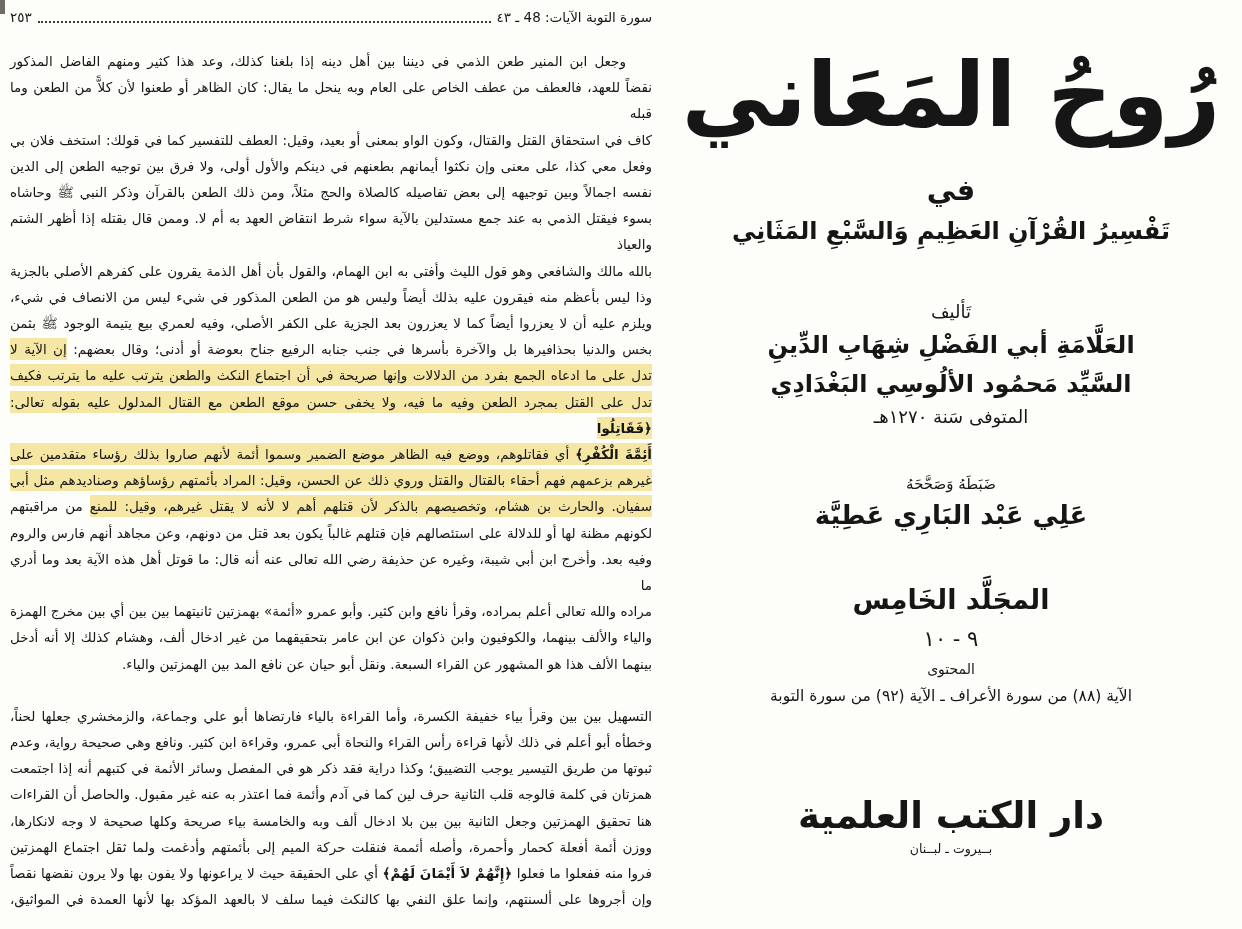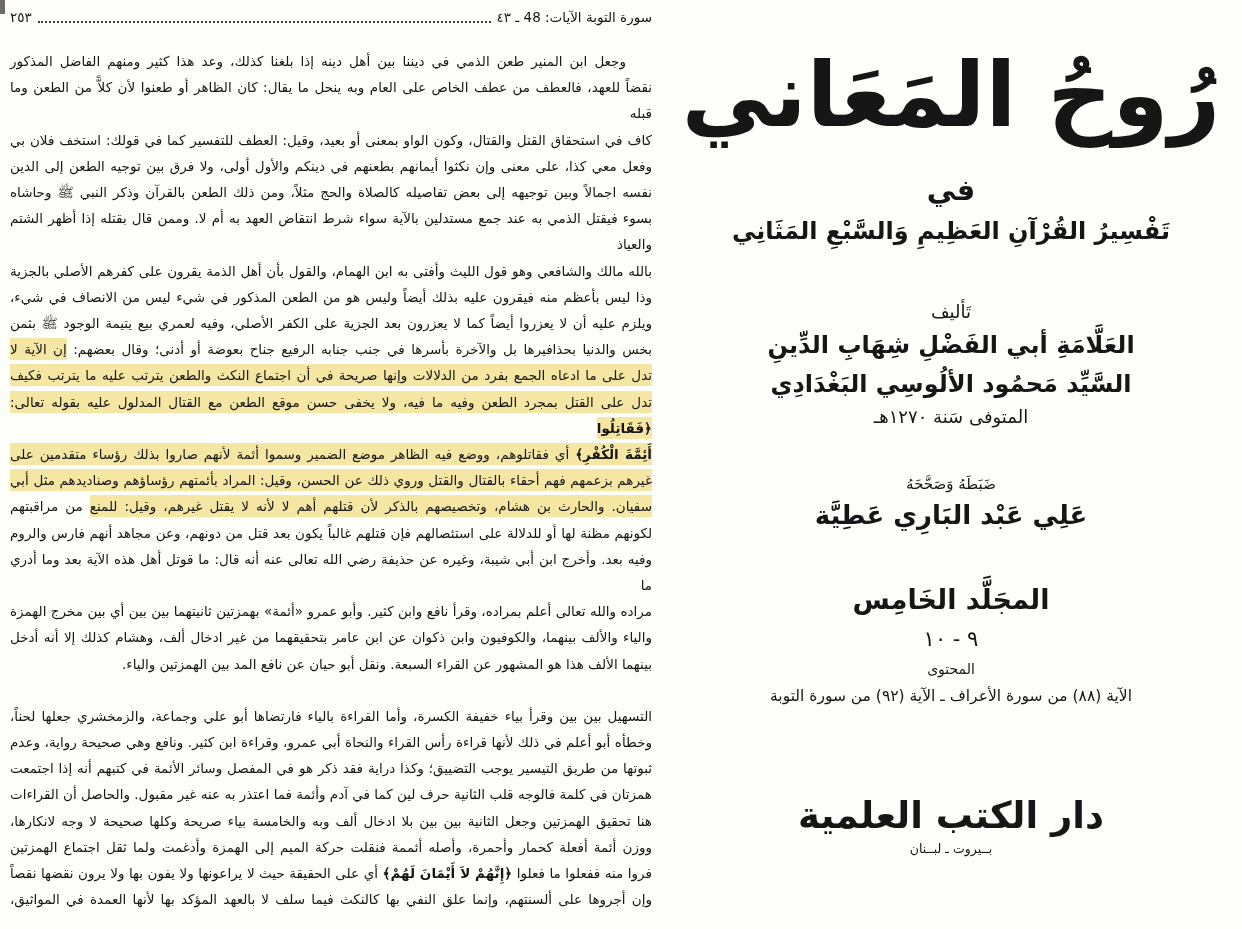--- a/index.html
+++ b/index.html
@@ -82,21 +82,21 @@
           <div class="line"><span class="seg">مراده والله تعالى أعلم بمراده، وقرأ نافع وابن كثير. وأبو عمرو «أئمة» بهمزتين ثانيتهما بين بين أي بين مخرج الهمزة</span></div>
           <div class="line"><span class="seg">والياء والألف بينهما، والكوفيون وابن ذكوان عن ابن عامر بتحقيقهما من غير ادخال ألف، وهشام كذلك إلا أنه أدخل</span></div>
           <div class="line last"><span class="seg">بينهما الألف هذا هو المشهور عن القراء السبعة. ونقل أبو حيان عن نافع المد بين الهمزتين والياء.</span></div>
         </div>
         <div class="para">
           <div class="line"><span class="seg">التسهيل بين بين وقرأ بياء خفيفة الكسرة، وأما القراءة بالياء فارتضاها أبو علي وجماعة، والزمخشري جعلها لحناً،</span></div>
           <div class="line"><span class="seg">وخطأه أبو أعلم في ذلك لأنها قراءة رأس القراء والنحاة أبي عمرو، وقراءة ابن كثير. ونافع وهي صحيحة رواية، وعدم</span></div>
           <div class="line"><span class="seg">ثبوتها من طريق التيسير يوجب التضييق؛ وكذا دراية فقد ذكر هو في المفصل وسائر الأئمة في كتبهم أنه إذا اجتمعت</span></div>
           <div class="line"><span class="seg">همزتان في كلمة فالوجه قلب الثانية حرف لين كما في آدم وأئمة فما اعتذر به عنه غير مقبول. والحاصل أن القراءات</span></div>
           <div class="line"><span class="seg">هنا تحقيق الهمزتين وجعل الثانية بين بين بلا ادخال ألف وبه والخامسة بياء صريحة وكلها صحيحة لا وجه لانكارها،</span></div>
-          <div class="line"><span class="seg">ووزن أئمة أفعلة كحمار وأحمرة، وأصله أئممة فنقلت حركة الميم إلى الهمزة وأدغمت ولما ثقل اجتماع الهمزتين</span></div>
+          <div class="line"><span class="seg">ووزن أئمة أفعلة كحمار وأحمرة، وأصله أئممة فنقلت حركة الميم إلى بأئمتهم وأدغمت ولما ثقل اجتماع الهمزتين</span></div>
           <div class="line"><span class="seg">فروا منه ففعلوا ما فعلوا </span><span class="seg b">﴿إِنَّهُمْ لاَ أَيْمَانَ لَهُمْ﴾</span><span class="seg"> أي على الحقيقة حيث لا يراعونها ولا يفون بها ولا يرون نقضها نقصاً</span></div>
           <div class="line"><span class="seg">وإن أجروها على ألسنتهم، وإنما علق النفي بها كالنكث فيما سلف لا بالعهد المؤكد بها لأنها العمدة في المواثيق،</span></div>
         </div>
       </div>
   </div>
 
   <div class="title-page">
     <div class="book-title">رُوحُ المَعَاني</div>
     <div class="fi">في</div>
     <div class="subtitle">تَفْسِيرُ القُرْآنِ العَظِيمِ وَالسَّبْعِ المَثَانِي</div>

